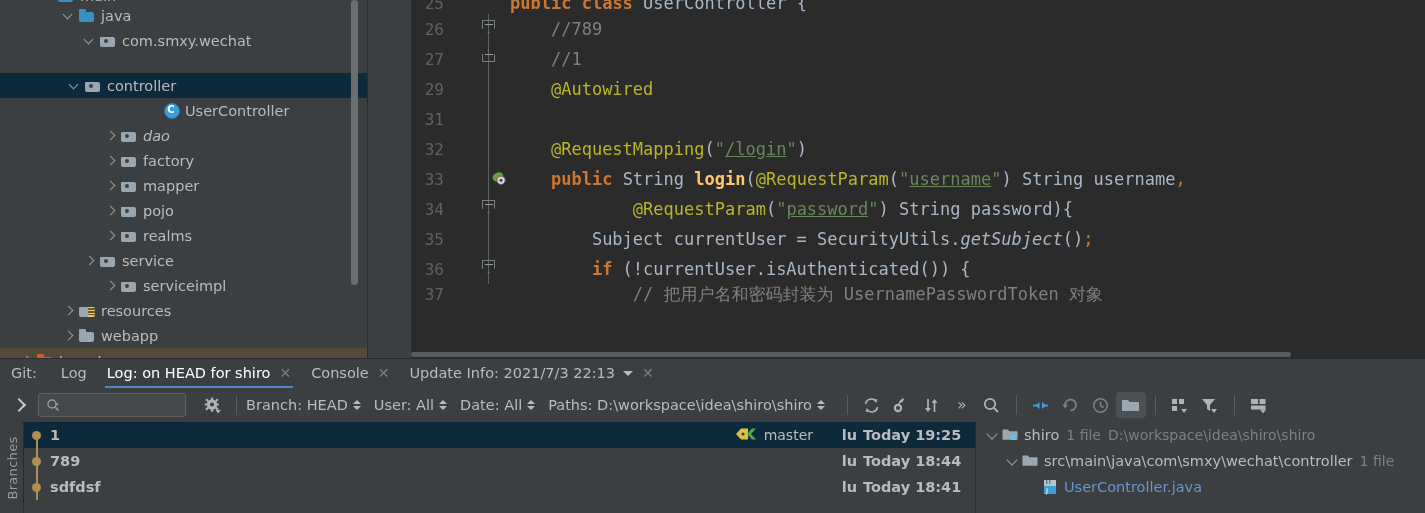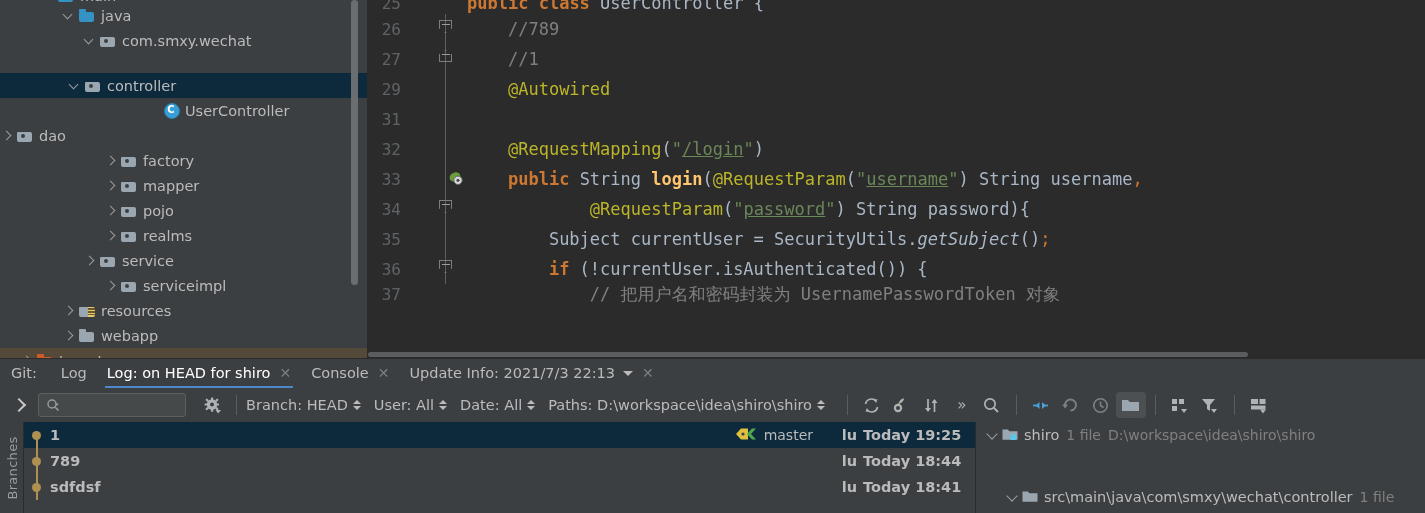--- a/index.html
+++ b/index.html
@@ -6,21 +6,21 @@
   html, body {
     width: 1425px; height: 513px;
     background: #3c3f41;
     font-family: "DejaVu Sans", "Liberation Sans", sans-serif;
     overflow: hidden;
     -webkit-font-smoothing: antialiased;
   }
   #app { position: relative; width: 1425px; height: 513px; }
 
   
-  #top { position: absolute; left: 0; top: 0; width: 1425px; height: 334px; display: flex; }
+  #top { position: absolute; left: 0; top: 0; width: 1425px; height: 334px; display: flex; gap: 43px; }
 
   
   #project-panel {
     position: relative;
     width: 368px; height: 358px;
     background: #3c3f41;
     overflow: hidden;
     flex: 0 0 368px;
   }
   .tree-row {
@@ -375,21 +375,21 @@
           <div class="tree-row sel" style="padding-left: 68px; margin-top: 20px;">
             <span class="arrow down"></span>
             <span class="ficon package"></span>
             <span>controller</span>
           </div>
           <div class="tree-row" style="padding-left: 146px;">
             <span class="arrow "></span>
             <span class="ficon class"></span>
             <span>UserController</span>
           </div>
-          <div class="tree-row" style="">
+          <div class="tree-row" style="padding-left: 104px; font-style: italic;">
             <span class="arrow right"></span>
             <span class="ficon package"></span>
             <span>dao</span>
           </div>
           <div class="tree-row" style="padding-left: 104px;">
             <span class="arrow right"></span>
             <span class="ficon package"></span>
             <span>factory</span>
           </div>
           <div class="tree-row" style="padding-left: 104px;">
@@ -692,21 +692,21 @@
           <div class="det-row" style="padding-left: 10px;">
             <span class="det-arrow"></span>
             <span class="java-file-icon"><svg width="17" height="15" viewBox="0 0 17 15">
                 <path d="M0.5 2.5 h5.5 l1.3 1.8 H15.5 v8.5 H0.5 Z" fill="#9aa7b0"></path>
                 <rect x="8.5" y="7.5" width="5.5" height="5.5" fill="#56c8ec"></rect>
               </svg></span>
             <span>shiro</span>
             <span class="det-dim">1 file</span>
             <span class="det-dim">D:\workspace\idea\shiro\shiro</span>
           </div>
-          <div class="det-row" style="padding-left: 30px; margin-top: 36px;">
+          <div class="det-row" style="padding-left: 30px;">
             <span class="det-arrow"></span>
             <span class="java-file-icon"><svg width="17" height="15" viewBox="0 0 17 15">
                 <path d="M0.5 2.5 h5.5 l1.3 1.8 H15.5 v8.5 H0.5 Z" fill="#9aa7b0"></path>
               </svg></span>
             <span>src\main\java\com\smxy\wechat\controller</span>
             <span class="det-dim">1 file</span>
           </div>
           <div class="det-row" style="padding-left: 50px;">
             <span style="width: 16px; flex: 0 0 16px;"></span>
             <span class="java-file-icon"><svg width="17" height="16" viewBox="0 0 17 16">

